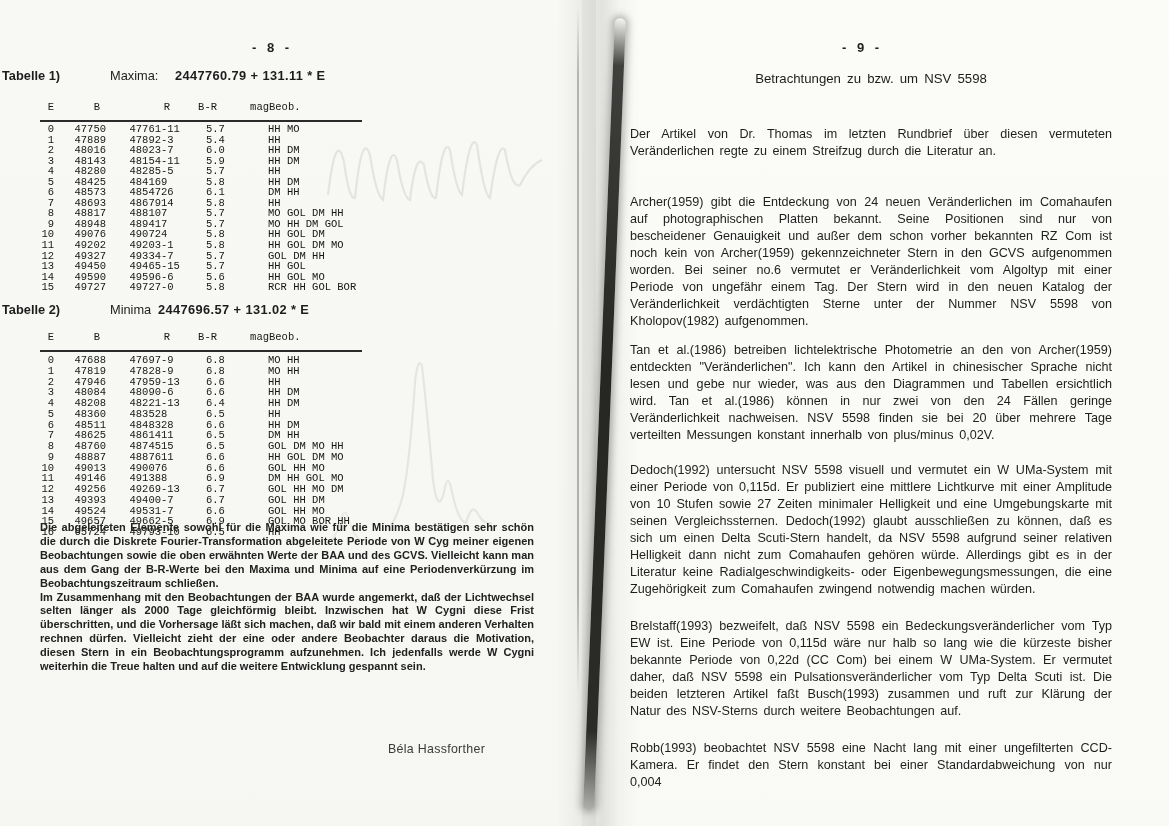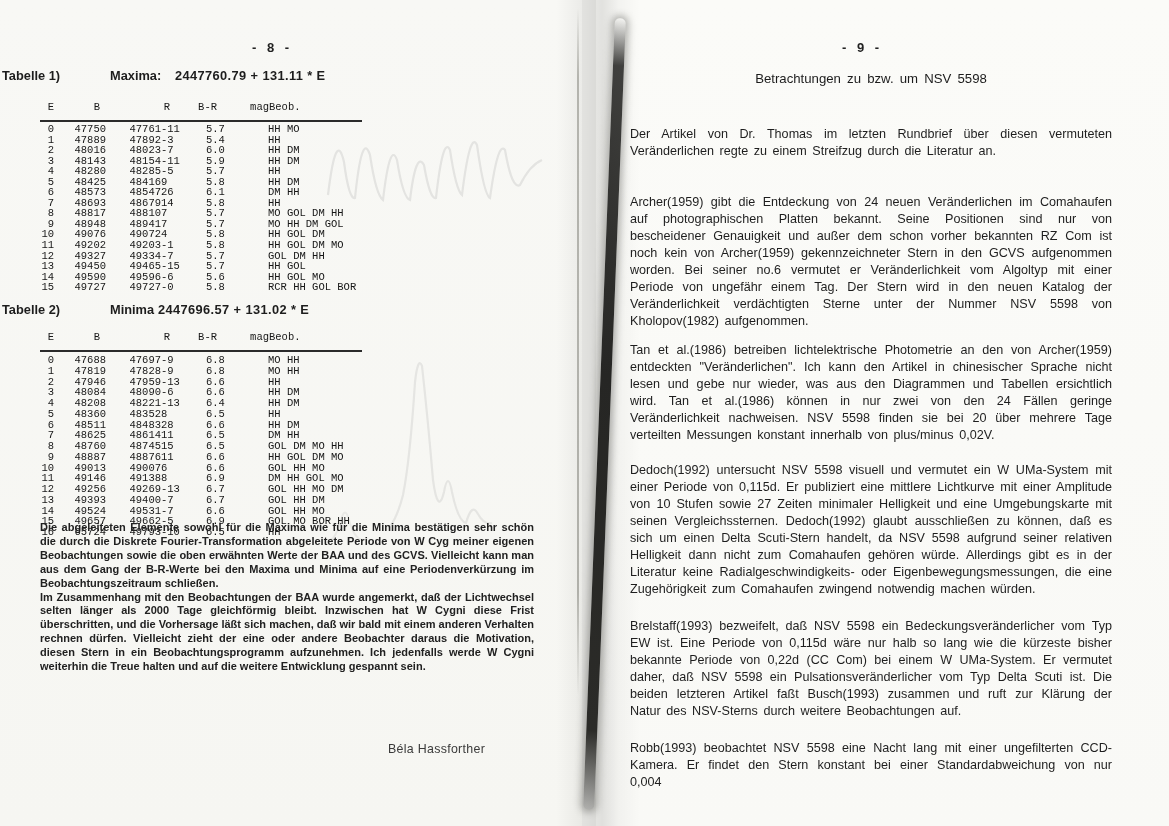--- a/index.html
+++ b/index.html
@@ -14,21 +14,21 @@
   .page-edge-line{position:absolute;left:577px;top:8px;width:2px;height:688px;pointer-events:none;
     background:linear-gradient(180deg,rgba(120,120,115,0),#b4b4ae 10%,#b0b0aa 85%,rgba(120,120,115,0));}
   .spine-band{position:absolute;left:599px;top:18px;width:11px;height:792px;pointer-events:none;
     transform:rotate(2.3deg);border-radius:5px;
     background:linear-gradient(180deg,rgba(32,32,30,0) 0%,rgba(32,32,30,0.85) 6%,#262624 45%,#2b2b28 90%,rgba(32,32,30,0.25) 100%);
     box-shadow:0 0 7px 3px rgba(60,60,55,0.35);}
   
   .pnum{position:absolute;font-size:13px;font-weight:bold;color:#222;word-spacing:5px;letter-spacing:1px;}
   .tline{position:absolute;height:16px;width:560px;color:#1d1d1d;}
   .tline .lbl{position:absolute;left:0;font-size:12.8px;font-weight:bold;}
-  .tline .kind{position:absolute;font-size:12.8px;font-weight:bold;padding-left:23px;}
+  .tline .kind{position:absolute;font-size:12.8px;font-weight:normal;padding-left:23px;}
   .tline .formula{position:absolute;font-size:12.8px;font-weight:bold;letter-spacing:0.4px;}
   
   .thead,.tbody{position:absolute;left:40px;font-family:"Liberation Mono",monospace;
     font-size:10.5px;line-height:10.6px;color:#161616;}
   .trow{display:flex;}
   .t1 .trow{height:10.55px;}
   .t2 .trow{height:10.75px;}
   .thead{display:flex;}
   .cell{display:inline-block;white-space:pre;}
   .c0{width:14px;text-align:right}.c1{width:52px;text-align:right}.c2{width:55px;text-align:right}

